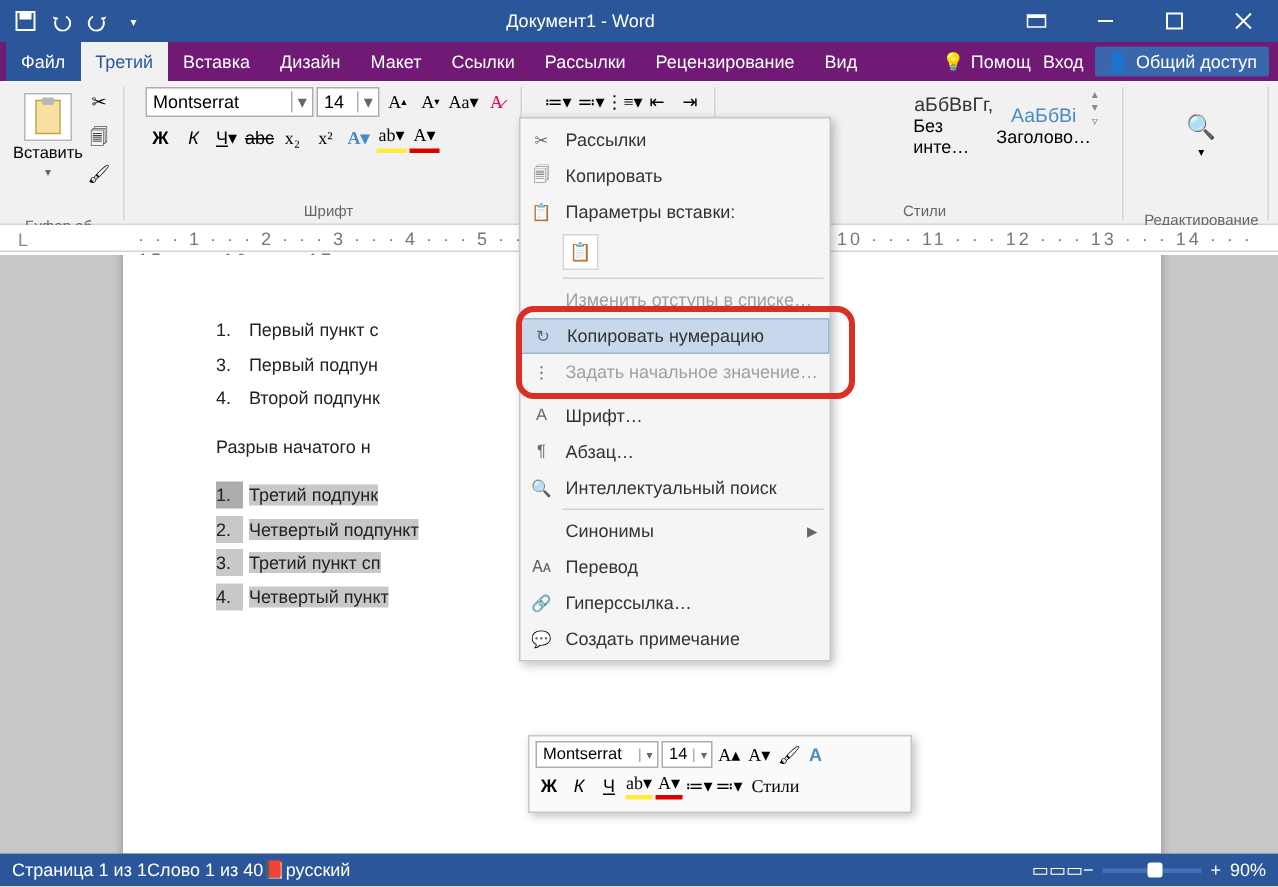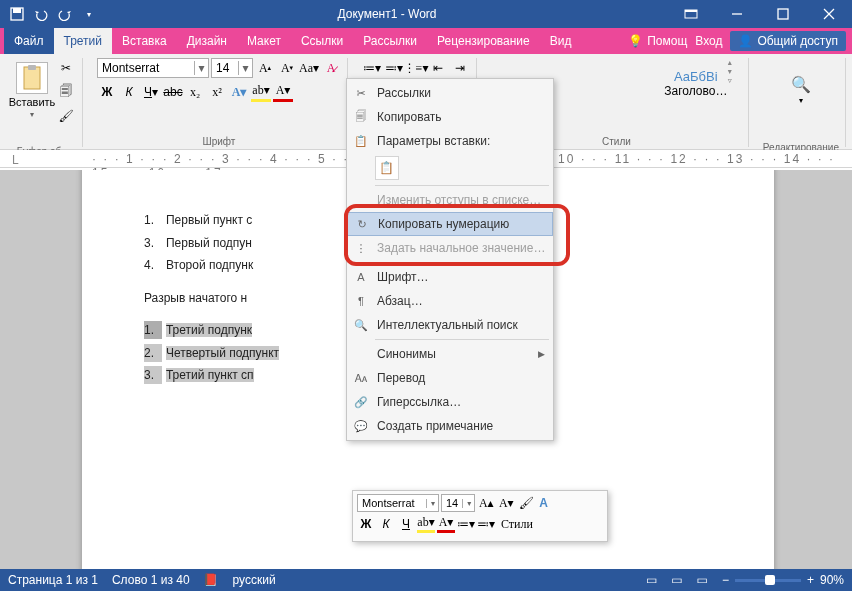--- a/index.html
+++ b/index.html
@@ -4,21 +4,21 @@
 <style>
 *{box-sizing:border-box;margin:0;padding:0;font-family:"Segoe UI",Tahoma,sans-serif;font-size:12px;}
 body{background:#ccc;overflow:hidden;}
 .window{width:852px;height:591px;background:#fff;position:relative;overflow:hidden;}
 .titlebar{height:28px;background:#2b579a;display:flex;align-items:center;color:#fff;}
 .tb-qat{display:flex;align-items:center;gap:2px;padding:0 6px;}
 .tb-qat .qat-btn{width:22px;height:22px;display:flex;align-items:center;justify-content:center;}
 .tb-title{flex:1;text-align:center;font-size:12px;}
 .tb-sys{display:flex;}
 .tb-sys .sys-btn{width:46px;height:28px;display:flex;align-items:center;justify-content:center;}
-.menubar{height:26px;background:#ec4899;display:flex;align-items:center;color:#fff;padding-left:4px;}
+.menubar{height:26px;background:#701a75;display:flex;align-items:center;color:#fff;padding-left:4px;}
 .menubar .tab{padding:0 10px;height:26px;display:flex;align-items:center;font-size:12px;cursor:pointer;}
 .menubar .tab.file{background:#2b579a;}
 .menubar .tab.active{background:#f1f1f1;color:#2b579a;}
 .menubar .spacer{flex:1;}
 .menubar .right-items{display:flex;align-items:center;gap:8px;padding-right:6px;}
 .menubar .right-items .ri{display:flex;align-items:center;gap:4px;}
 .menubar .share{background:#3a67ac;padding:3px 8px;border-radius:2px;}
 .ribbon{height:96px;background:#f1f1f1;border-bottom:1px solid #d4d4d4;display:flex;padding:4px 6px 2px 6px;gap:8px;}
 .rgroup{display:flex;flex-direction:column;align-items:center;border-right:1px solid #d4d4d4;padding:0 6px;}
 .rgroup:last-child{border-right:none;}
@@ -39,21 +39,21 @@
 .style-box .sample.blue{color:#4a8ac9;}
 .ruler{height:18px;background:#fff;border-bottom:1px solid #d4d4d4;position:relative;font-size:9px;color:#777;}
 .ruler .rl{position:absolute;left:12px;top:3px;color:#888;}
 .ruler .nums{position:absolute;left:92px;top:2px;letter-spacing:2px;}
 .doc-area{position:absolute;top:170px;left:0;right:0;bottom:22px;background:#c8c8c8;overflow:hidden;}
 .page{position:absolute;left:82px;top:-4px;width:692px;height:420px;background:#fff;box-shadow:0 0 6px rgba(0,0,0,.3);padding:42px 62px;}
 .page p{font-family:Montserrat,Arial,sans-serif;font-size:15px;line-height:1.5;color:#222;}
 .page .num{display:inline-block;width:18px;}
 .sel{background:#c8c8c8;}
 .sel-blue{background:#adadad;}
-.statusbar{position:absolute;bottom:0;left:0;right:0;height:22px;background:#2b579a;color:#fff;display:flex;align-items:center;font-size:11px;padding:0 8px;gap:14px;}
+.statusbar{position:absolute;bottom:0;left:0;right:0;height:22px;background:#2b579a;color:#fff;display:flex;align-items:center;font-size:11px;padding:0 8px;gap:0;}
 .statusbar .spacer{flex:1;}
 .statusbar .zoom{display:flex;align-items:center;gap:6px;}
 .slider{width:66px;height:3px;background:#4472ba;position:relative;}
 .slider::after{content:"";position:absolute;left:30px;top:-4px;width:10px;height:10px;background:#fff;border-radius:2px;}
 .context-menu{position:absolute;left:346px;top:78px;width:208px;background:#f5f5f5;border:1px solid #c6c6c6;box-shadow:2px 2px 6px rgba(0,0,0,.25);padding:2px 0;z-index:50;}
 .cm-item{height:24px;display:flex;align-items:center;padding-left:30px;position:relative;font-size:12px;color:#333;}
 .cm-item.disabled{color:#a0a0a0;}
 .cm-item.highlighted{background:#c8d8ec;border:1px solid #9ab5d6;height:24px;}
 .cm-item .cm-ico{position:absolute;left:6px;width:16px;height:16px;display:flex;align-items:center;justify-content:center;font-size:11px;color:#666;}
 .cm-sep{height:1px;background:#d4d4d4;margin:2px 4px 2px 28px;}
@@ -227,20 +227,24 @@
           <div class="mini-btn">≣</div>
         </div>
       </div>
         </div>
       <div class="rgroup-label"></div>
     </div>
 
     <div class="rgroup" style="flex:1;">
       <div class="rgroup-body" style="justify-content:flex-end;width:100%;">
         <div class="style-box">
+            <span class="sample">аБбВвГг,</span>
+            <span>Без инте…</span>
+          </div>
+        <div class="style-box">
             <span class="sample blue">АаБбВі</span>
             <span>Заголово…</span>
           </div>
         <div style="width:14px;display:flex;flex-direction:column;justify-content:center;color:#888;font-size:8px;">▴<br>▾<br>▿</div>
       </div>
       <div class="rgroup-label">Стили</div>
     </div>
 
     <div class="rgroup">
       <div class="rgroup-body">
@@ -261,20 +265,21 @@
 
   <div class="doc-area">
     <div class="page">
       <p><span class="num">1.</span> <span>Первый пункт с</span></p>
       <p><span class="num">3.</span> <span>Первый подпун</span></p>
       <p><span class="num">4.</span> <span>Второй подпунк</span></p>
       <p style="margin-top:10px;"><span>Разрыв начатого н</span><span style="display:inline-block;width:180px;"></span><span>виде абзаца текста</span></p>
       <p style="margin-top:10px;"><span class="num sel-blue">1.</span> <span class="sel">Третий подпунк</span></p>
       <p><span class="num sel">2.</span> <span class="sel">Четвертый подпункт</span></p>
       <p><span class="num sel">3.</span> <span class="sel">Третий пункт сп</span></p>
+      <p><span class="num sel">4.</span> <span class="sel">Четвертый пункт</span></p>
     </div>
   </div>
 
   <div class="context-menu">
     <div class="cm-item">
         <span class="cm-ico">✂</span>
         <span>Рассылки</span>
       </div>
     <div class="cm-item">
         <span class="cm-ico">🗐</span>

